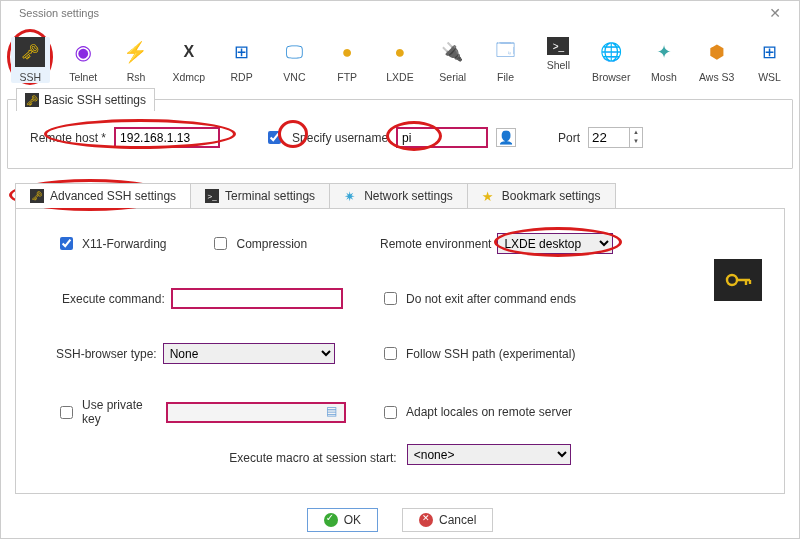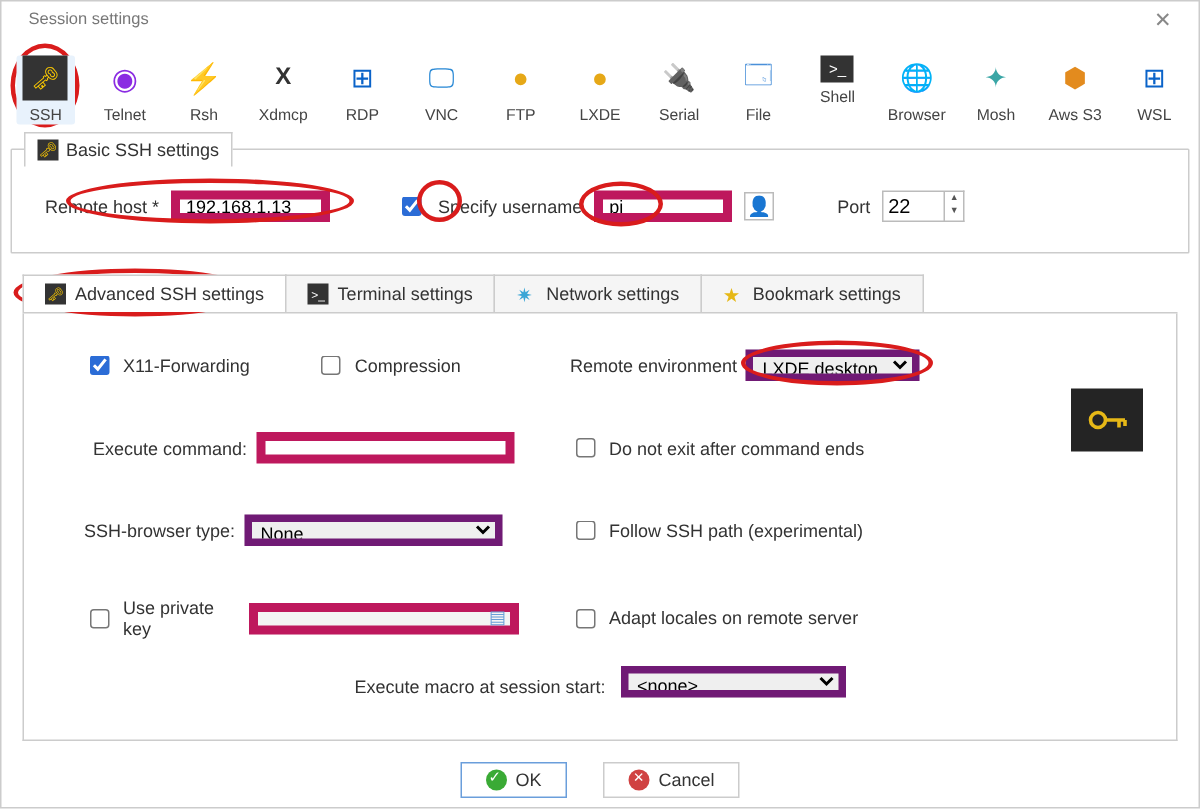--- a/index.html
+++ b/index.html
@@ -11,30 +11,30 @@
   .proto { width:44px; text-align:center; cursor:pointer; position:relative;}
   .proto .iconbox { width:30px; height:30px; margin:0 auto 4px auto; display:flex; align-items:center; justify-content:center; }
   .proto.selected { background:#e8f2fc; border-radius:2px; }
   .proto .lbl { font-size:10.5px; color:#444;}
   .red-ellipse { position:absolute; border:3px solid #d91c1c; border-radius:50%; pointer-events:none; }
   .panel { border:1px solid #ccc; border-radius:1px; padding:8px 14px 16px 14px; margin:6px 0 14px 0; position:relative;}
   .tab-header { display:inline-flex; align-items:center; gap:5px; background:#fff; padding:2px 8px; border:1px solid #ccc; border-bottom:none; font-size:12px; position:relative; top:-20px; left:-6px; height:23px;}
   .tab-header .tiny { width:14px; height:14px; background:#333; display:inline-block;}
   .row1 { display:flex; align-items:center; gap:8px; margin-top:-8px; padding: 4px 8px; position:relative;}
   .lbl { font-size:12px; }
-  input[type=text].field { border:6px solid #be185d; height:21px; padding:0 4px; font-size:12px;}
+  input[type=text].field { border:2px solid #be185d; height:21px; padding:0 4px; font-size:12px;}
   input[type=checkbox]{ width:13px; height:13px; accent-color:#2b6cd6;}
   .tabs2 { display:flex; border-bottom:1px solid #ccc; margin-top:6px;}
   .tab2 { padding:5px 14px; border:1px solid #ccc; border-bottom:none; margin-right:-1px; background:#f5f5f5; display:flex; align-items:center; gap:6px; font-size:12px; position:relative; cursor:pointer;}
   .tab2.active { background:#fff; }
   .tab2 .ticon { width:14px; height:14px; display:inline-block;}
   .adv-body { border:1px solid #ccc; border-top:none; padding:24px 40px 28px 40px; position:relative;}
   .adv-grid { display:grid; grid-template-columns: 290px 1fr; column-gap:28px; row-gap:14px; align-items:center;gap:34px;}
   .inline { display:flex; align-items:center; gap:6px;}
-  select.sel, .combo { border:5px solid #701a75; height:21px; font-size:12px; padding:0 2px;}
+  select.sel, .combo { border:1px solid #701a75; height:21px; font-size:12px; padding:0 2px;}
   .keyicon { position:absolute; right:22px; top:50px; width:48px; height:42px; background:#242424; display:flex; align-items:center; justify-content:center;}
   .buttons { display:flex; gap:24px; justify-content:center; margin-top:14px;}
   .btn { border:1px solid #6a9edb; background:#fff; padding:4px 16px; display:flex; align-items:center; gap:6px; font-size:12px; cursor:pointer;}
   .btn.cancel { border-color:#ccc;}
   .ok-ico { width:14px; height:14px; border-radius:50%; background:#3aaa35; position:relative;}
   .ok-ico::after{content:"✓"; color:#fff; font-size:10px; position:absolute; left:2px; top:-1px;}
   .x-ico { width:14px; height:14px; border-radius:50%; background:#d04242; position:relative;}
   .x-ico::after{content:"✕"; color:#fff; font-size:9px; position:absolute; left:3px; top:0;}
   .port-spin { display:inline-flex; align-items:center;}
   .port-spin input{ width:42px; height:21px; border:1px solid #bbb; text-align:left; padding:0 3px;}
@@ -226,21 +226,21 @@
         </span>
       </div>
       <div class="inline">
         <input type="checkbox" style="">
         <span>Adapt locales on remote server</span>
       </div>
     </div>
 
     <div class="macro-row">
       <span>Execute macro at session start:</span>
-      <select class="sel" style="width:150px">
+      <select class="sel" style="width:164px">
         <option>&lt;none&gt;</option>
       </select>
     </div>
   </div>
 
   <div class="buttons">
     <div class="btn">
       <span class="ok-ico"></span>
       <span>OK</span>
     </div>

